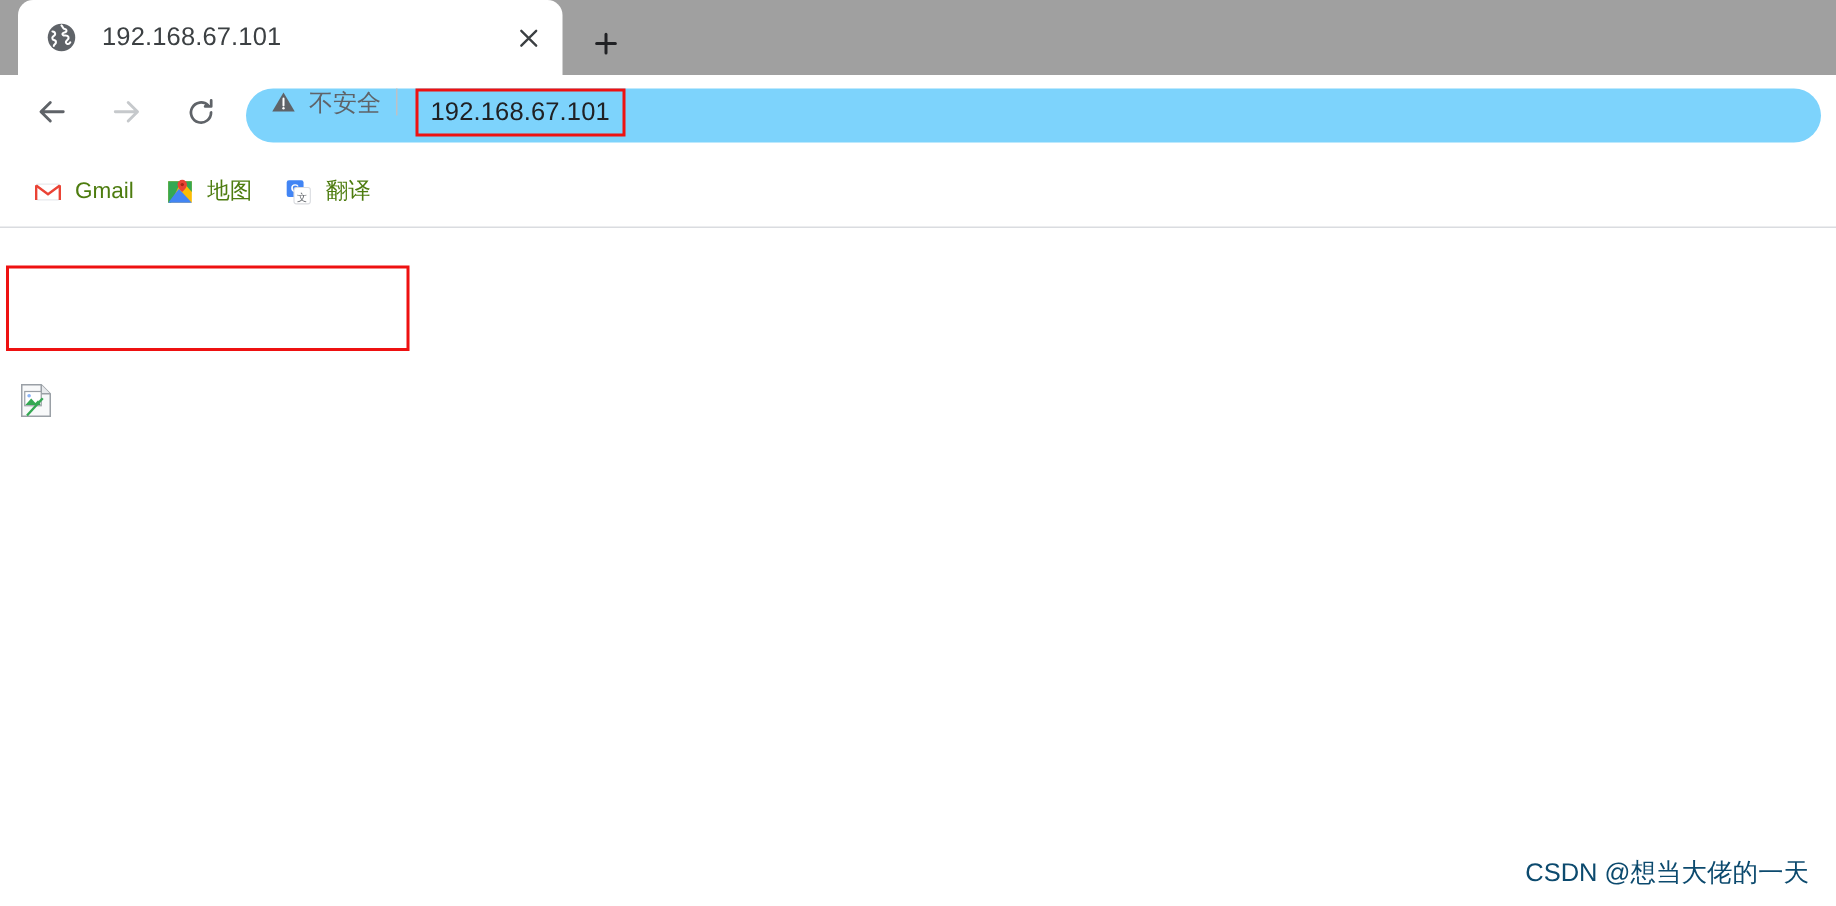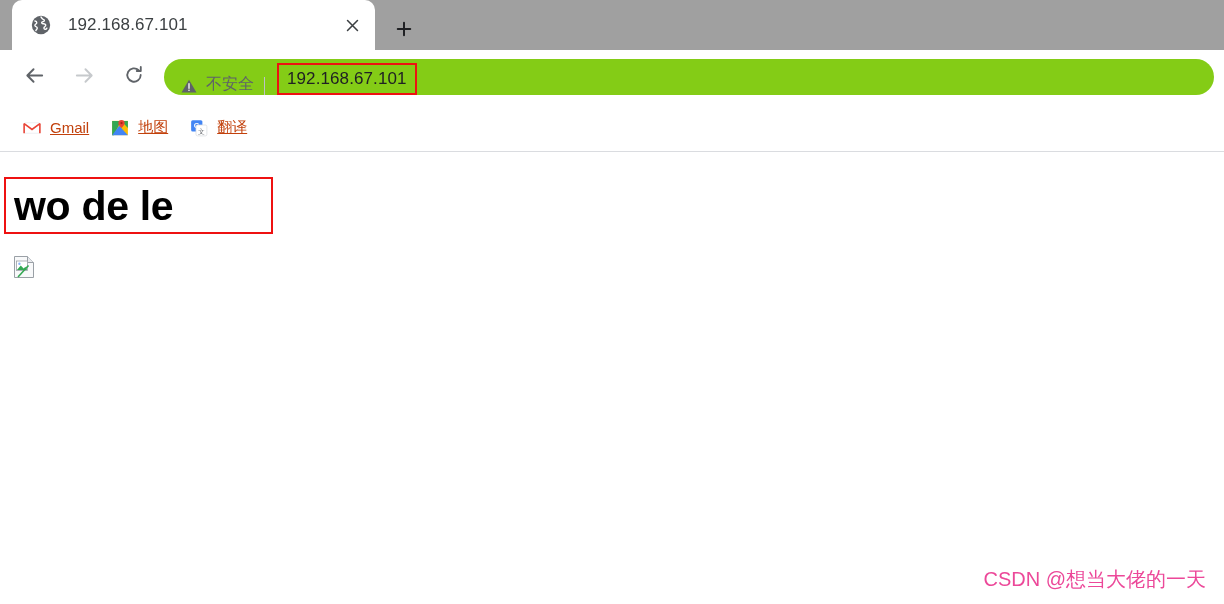--- a/index.html
+++ b/index.html
@@ -68,24 +68,24 @@
   }
   .navbtn {
     width: 40px; height: 40px;
     flex: 0 0 40px;
     display: flex; align-items: center; justify-content: center;
     margin-right: 10px;
   }
   .omnibox {
     flex: 1 1 auto;
     height: 36px;
-    background: #84cc16;
+    background: #7dd3fc;
     border-radius: 18px;
     display: flex;
-    align-items: flex-end;
+    align-items: flex-start;
     padding: 0 14px 0 16px;
     position: relative;
     max-width: 1060px;
   }
   .warn-icon { width: 18px; height: 18px; flex: 0 0 18px; margin-right: 8px; }
   .security-text {
     font-size: 16px;
     color: #5f6368;
     white-space: nowrap;
     margin-right: 10px;
@@ -130,23 +130,22 @@
     white-space: nowrap;
   }
   .bm-icon {
     width: 18px; height: 18px;
     flex: 0 0 18px;
     margin-right: 9px;
     display: flex; align-items: center; justify-content: center;
   }
   .bm-label {
     font-size: 15px;
-    color: #c2410c;
-    white-space: nowrap;
-    text-decoration: underline;
+    color: #4d7c0f;
+    white-space: nowrap;
   }
 
   
   .viewport {
     position: relative;
     height: 451px;
     background: #ffffff;
   }
   .heading-box {
     position: absolute;
@@ -174,22 +173,22 @@
     top: 104px;
     width: 20px;
     height: 22px;
   }
 
   
   .watermark {
     position: absolute;
     right: 18px;
     bottom: 10px;
-    font-size: 20px;
-    color: #ec4899;
+    font-size: 17px;
+    color: #0c4a6e;
     white-space: nowrap;
     font-family: "Liberation Sans", sans-serif;
   }
 </style>
 </head>
 <body>
 
 <div class="tabstrip">
 
   <div class="tab">
@@ -300,21 +299,20 @@
     </span>
     <span class="bm-label">翻译</span>
   </div>
 
 </div>
 
 <div class="viewport">
 
   <div class="heading-box"></div>
 
-  <h1 class="page-heading">wo de le</h1>
 
   <span class="broken-image">
     <svg viewBox="0 0 20 22" width="20" height="22">
       <path d="M0.5 0.5 H13.5 L19.5 6.5 V21.5 H0.5 Z" fill="#f8f9fa" stroke="#9aa0a6" stroke-width="1"></path>
       <path d="M13.5 0.5 V6.5 H19.5" fill="#e8eaed" stroke="#9aa0a6" stroke-width="1"></path>
       <rect x="2.5" y="5" width="11" height="9.5" fill="#ffffff" stroke="#9aa0a6" stroke-width="0.8"></rect>
       <circle cx="5.4" cy="7.8" r="1.2" fill="#8ab4f8"></circle>
       <path d="M2.9 14 L6.8 9.6 L9.6 12.6 L11.4 10.8 L13.1 14 Z" fill="#34a853"></path>
       <path d="M4 21 L14.5 9.5" stroke="#34a853" stroke-width="1.6"></path>
     </svg>

